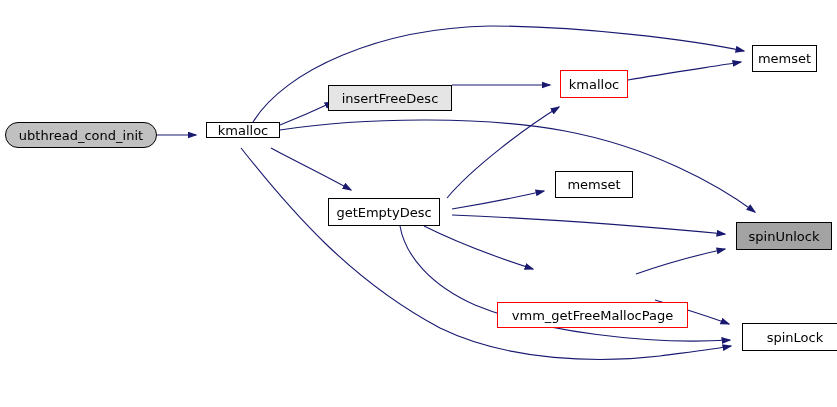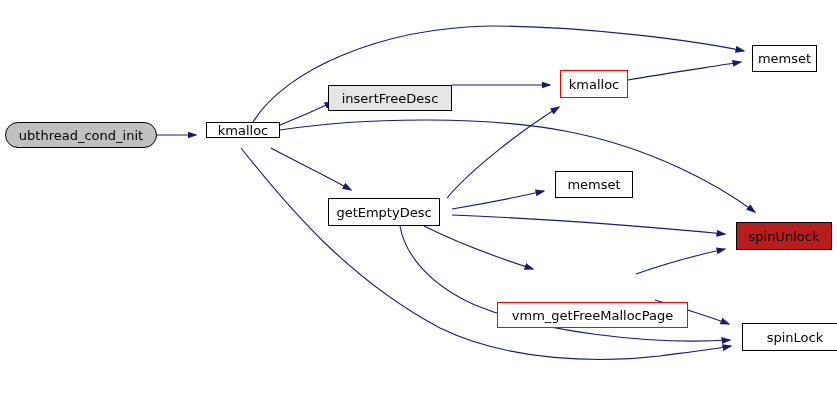--- a/index.html
+++ b/index.html
@@ -82,20 +82,20 @@
       </div>
       <div class="node" style="left: 328px; top: 198px; width: 112px; height: 28px; background: rgb(255, 255, 255); border-color: rgb(0, 0, 0);">
         <span>getEmptyDesc</span>
       </div>
       <div class="node" style="left: 555px; top: 171px; width: 78px; height: 27px; background: rgb(255, 255, 255); border-color: rgb(0, 0, 0);">
         <span>memset</span>
       </div>
       <div class="node" style="left: 497px; top: 274px; width: 191px; height: 26px; background: rgb(255, 255, 255); border-color: rgb(255, 0, 0); margin-top: 28px;">
         <span>vmm_getFreeMallocPage</span>
       </div>
-      <div class="node" style="left: 736px; top: 222px; width: 96px; height: 28px; background: #b91c1c; border-color: rgb(0, 0, 0);">
+      <div class="node" style="left: 736px; top: 222px; width: 96px; height: 28px; background: #a3a3a3; border-color: rgb(0, 0, 0);">
         <span>spinUnlock</span>
       </div>
       <div class="node" style="left: 742px; top: 323px; width: 106px; height: 28px; background: rgb(255, 255, 255); border-color: rgb(0, 0, 0);">
         <span>spinLock</span>
       </div>
     </div>
 </div>
 
 </body></html>

